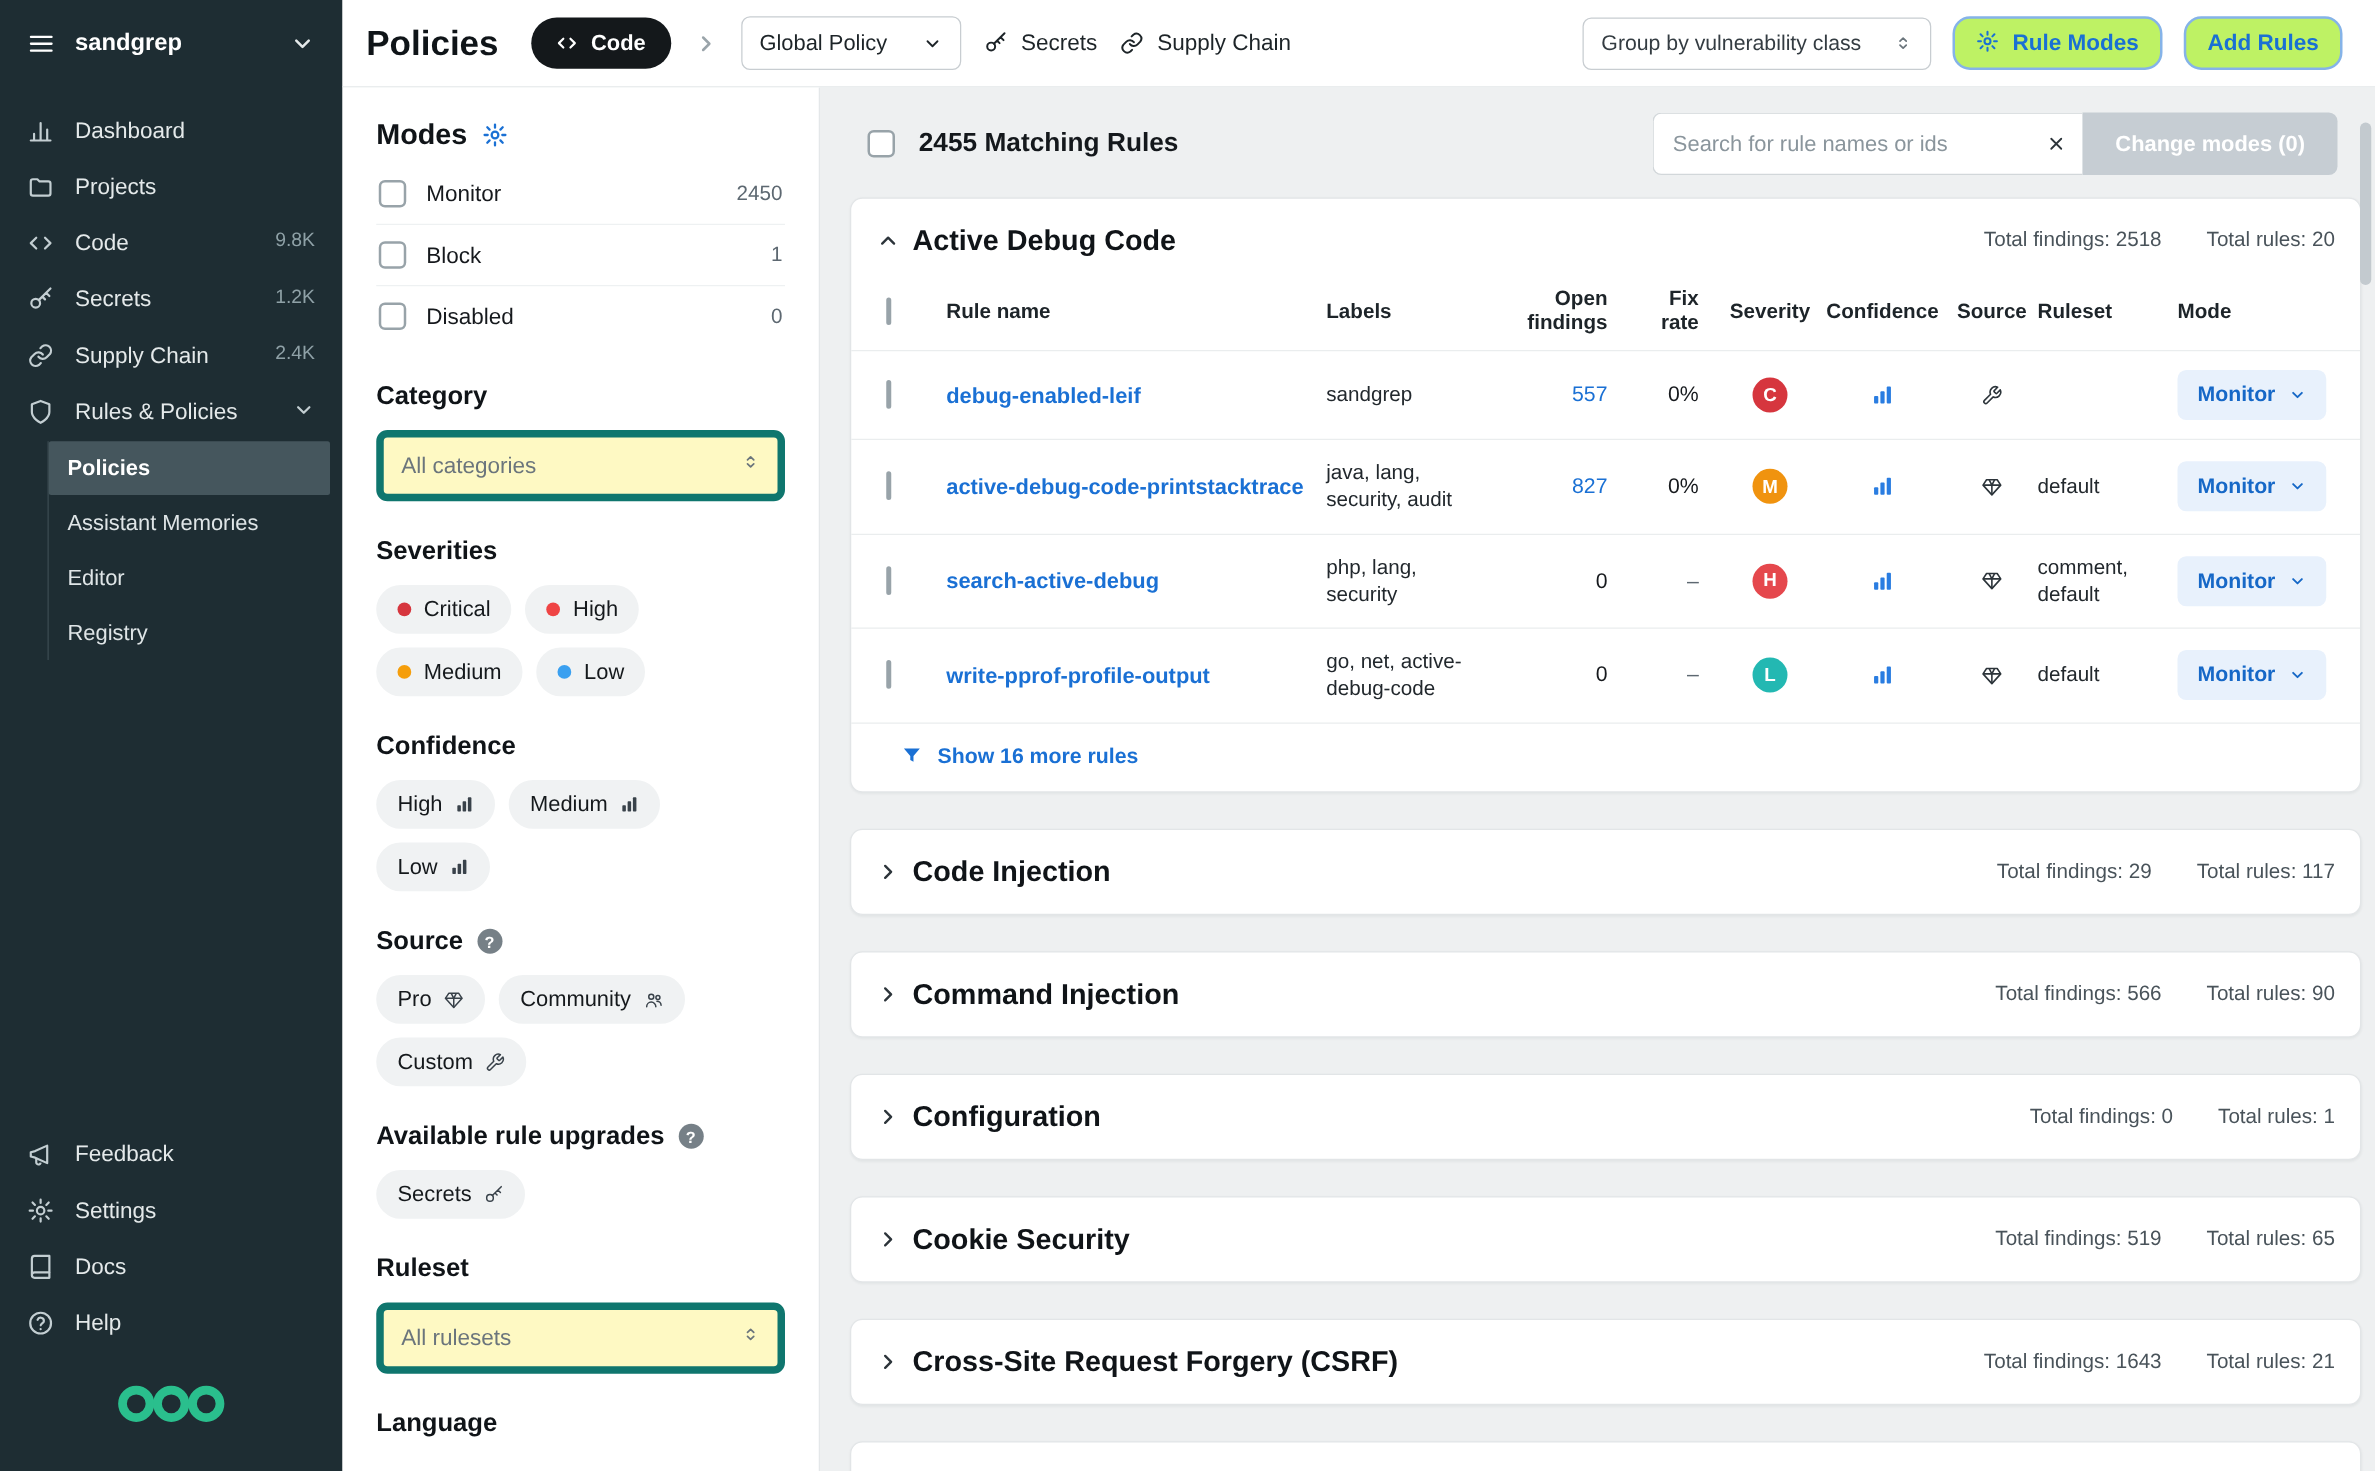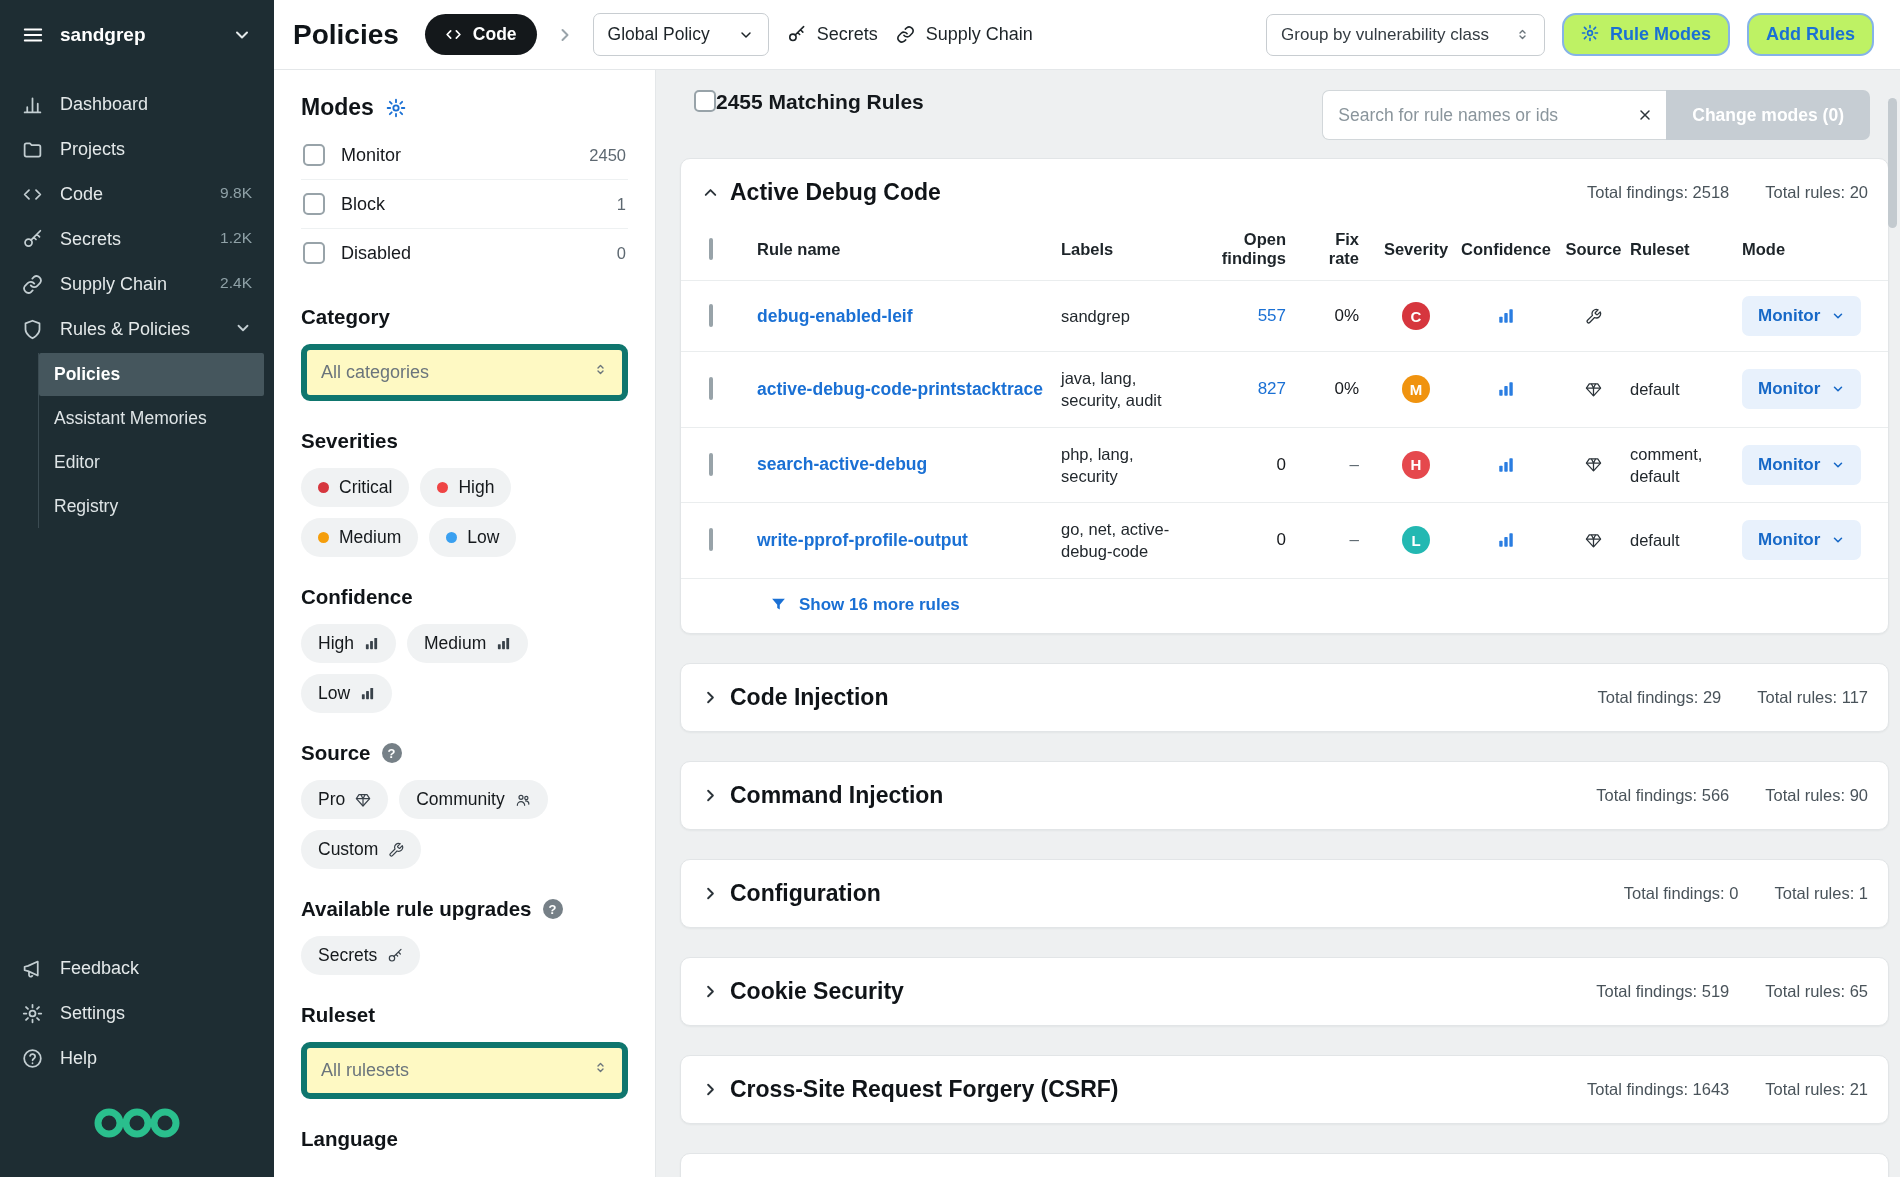--- a/index.html
+++ b/index.html
@@ -52,21 +52,21 @@
   .chips{display:flex;flex-wrap:wrap;gap:11px}
   .chip{display:inline-flex;align-items:center;gap:10px;background:#f0f2f3;border-radius:999px;padding:9px 17px;font-size:17.5px;cursor:pointer;color:#15191c}
   .dot{width:11px;height:11px;border-radius:50%;flex:none}
   .dot-critical{background:#d6363e}.dot-high{background:#ef4444}.dot-medium{background:#f59e0b}.dot-low{background:#3aa0f0}
   .qmark{width:20px;height:20px;border-radius:50%;background:#768087;color:#fff;font-size:13px;font-weight:700;display:inline-flex;align-items:center;justify-content:center;flex:none}
   .cic{color:#39424a}
 
   
   .main{flex:1;overflow:hidden;padding:16px 0 0 24px;position:relative}
   .main-inner{width:1209px}
-  .mr-row{display:flex;margin:4px 0 18px;padding:0 19px 0 14px}
+  .mr-row{display:flex;align-items:center;gap:19px;margin:4px 0 18px;padding:0 19px 0 14px}
   .mr-title{font-size:21px;font-weight:700;color:#14181c}
   .searchgrp{margin-left:auto;display:flex}
   .searchbox{display:flex;align-items:center;width:344px;height:50px;background:#fff;border:1px solid #d2d7da;border-right:none;border-radius:7px 0 0 7px;padding:0 13px 0 15px;gap:8px}
   .searchbox input{border:none;outline:none;flex:1;font-size:17.5px;font-family:inherit;color:#22292e;background:transparent;min-width:0}
   .searchbox input::placeholder{color:#8a959c}
   .clear-x{color:#2c343a;cursor:pointer}
   .btn-disabled{height:50px;background:#c6cdd3;color:#fff;font-weight:700;font-size:17.5px;border:none;border-radius:0 7px 7px 0;padding:0 26px;cursor:pointer;font-family:inherit}
 
   .card{background:#fff;border:1px solid #e2e5e7;border-radius:10px;margin-bottom:29px;box-shadow:0 1px 2px rgba(20,30,40,.05)}
   .card-head{display:flex;align-items:center;gap:10px;padding:20px;cursor:pointer}
@@ -84,21 +84,21 @@
   .num-link{color:#1a70d4;cursor:pointer}
   .dim{color:#5d6871}
   .col-center-h{text-align:center}
   .col-center{display:flex;justify-content:center}
   .sev{width:28px;height:28px;border-radius:50%;color:#fff;font-size:15px;font-weight:700;display:flex;align-items:center;justify-content:center}
   .sev-c{background:#d6363e}.sev-m{background:#f0930f}.sev-h{background:#e5484d}.sev-l{background:#23b8b2}
   .conf-ic{color:#2a7de1}
   .src-ic{color:#2c343a}
   .ruleset-cell{font-size:16.5px;color:#22282d;line-height:1.35}
   .mode-pill{display:inline-flex;align-items:center;gap:11px;background:#e8f1fc;color:#1668c7;font-weight:700;font-size:17px;border-radius:7px;padding:10px 16px;cursor:pointer;white-space:nowrap}
-  .show-more{display:flex;align-items:center;gap:12px;padding:16px 20px 18px 89px;color:#1a70d4;font-size:17px;font-weight:600;border-top:1px solid #eaedee;cursor:pointer}
+  .show-more{display:flex;align-items:center;gap:12px;padding:16px 20px 18px 40px;color:#1a70d4;font-size:17px;font-weight:600;border-top:1px solid #eaedee;cursor:pointer}
   .funnel{color:#1a70d4}
   .scrollbar{position:absolute;right:3px;top:28px;width:9px;height:130px;border-radius:5px;background:#c3cacf}
 </style>
 </head>
 <body>
 
 <div class="app">
 
   <aside class="sidebar">
     <div class="sb-head">
@@ -199,20 +199,29 @@
         <span class="ic sb-ic">
           <svg width="21" height="21" viewBox="0 0 24 24" fill="none" stroke="currentColor" stroke-width="2" stroke-linecap="round">
               <circle cx="12" cy="12" r="3.4"></circle>
               <path d="M12 2v3M12 19v3M2 12h3M19 12h3M4.6 4.6l2.2 2.2M17.2 17.2l2.2 2.2M19.4 4.6l-2.2 2.2M6.8 17.2l-2.2 2.2"></path>
             </svg>
         </span>
         <span>Settings</span>
       </div>
       <div class="sb-item">
         <span class="ic sb-ic">
+          <svg width="21" height="21" viewBox="0 0 24 24" fill="none" stroke="currentColor" stroke-width="2" stroke-linejoin="round">
+              <path d="M4 19.5A2.5 2.5 0 0 1 6.5 17H20V2H6.5A2.5 2.5 0 0 0 4 4.5v15z"></path>
+              <path d="M4 19.5A2.5 2.5 0 0 0 6.5 22H20v-5"></path>
+            </svg>
+        </span>
+        <span>Docs</span>
+      </div>
+      <div class="sb-item">
+        <span class="ic sb-ic">
           <svg width="21" height="21" viewBox="0 0 24 24" fill="none" stroke="currentColor" stroke-width="2" stroke-linecap="round">
               <circle cx="12" cy="12" r="9.5"></circle>
               <path d="M9.2 9a3 3 0 0 1 5.8 1c0 2-2.9 2.5-2.9 4"></path>
               <path d="M12 17.4v.1"></path>
             </svg>
         </span>
         <span>Help</span>
       </div>
       <div class="sb-logo">
         <svg width="88" height="40" viewBox="0 0 88 40" fill="none" stroke="currentColor" stroke-width="7">

